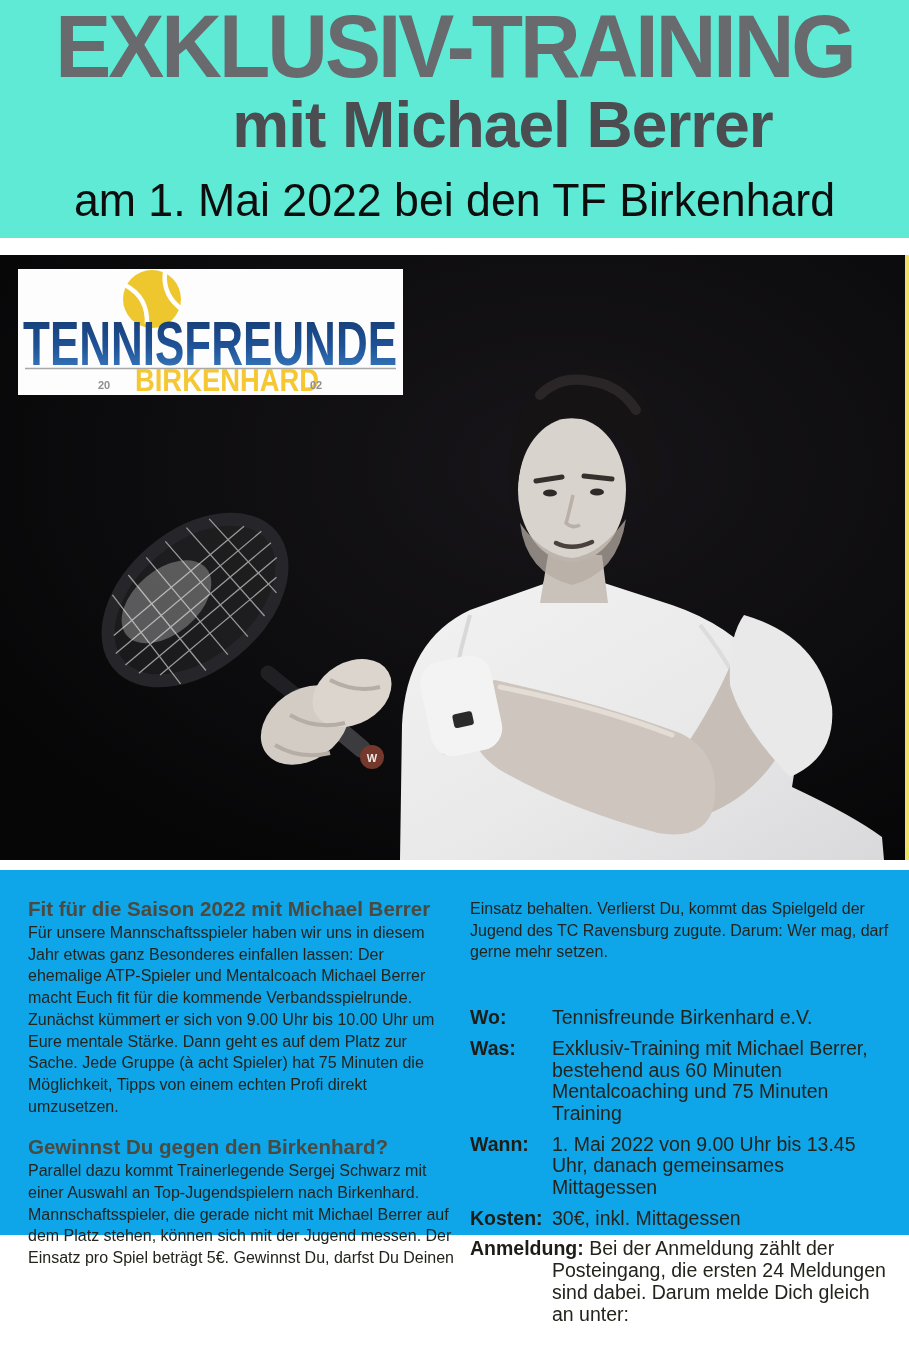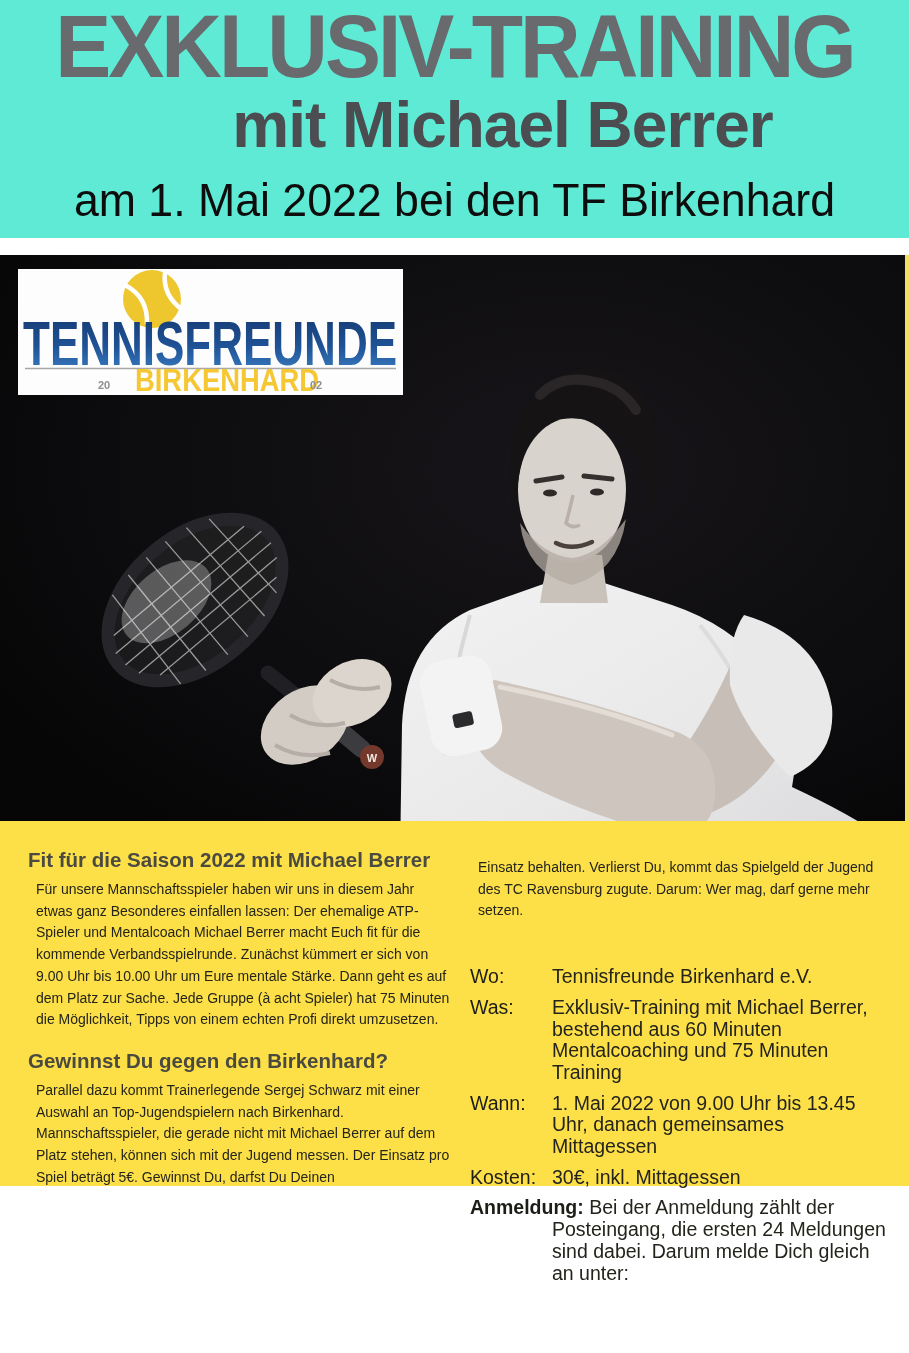--- a/index.html
+++ b/index.html
@@ -45,39 +45,39 @@
     box-sizing:border-box;
     border-right:4px solid #f0e164;
   }
   .photo-svg{position:absolute;left:0;top:0;width:905px;height:605px;}
   .club-logo{
     position:absolute;left:18px;top:14px;width:385px;height:126px;
   }
 
   
   .content-band{
-    position:absolute;left:0;top:821px;width:909px;height:365px;
-    background:#fde047;
+    position:absolute;left:0;top:870px;width:909px;height:365px;
+    background:#0ea5e9;
   }
   .col-left{position:absolute;left:28px;top:28px;width:430px;}
   .col-right{position:absolute;left:470px;top:28px;width:424px;}
 
   .body-heading{
     font-size:20.5px;font-weight:bold;color:#4a4a41;
     margin:0 0 2px 0;line-height:22px;
   }
   .body-text{
-    font-size:14px;line-height:21.7px;color:#24241d;margin:8px;
+    font-size:16px;line-height:21.7px;color:#24241d;margin:0;
   }
   .section2{margin-top:19px;}
 
   .details{margin-top:44px;}
   .detail-row{display:flex;margin-bottom:9px;}
   .detail-label{
-    flex:0 0 82px;font-weight:normal;color:#1d1d17;
+    flex:0 0 82px;font-weight:bold;color:#1d1d17;
     font-size:19.5px;line-height:21.7px;
   }
   .detail-value{
     flex:1;font-size:19.5px;line-height:21.7px;color:#24241d;
   }
   .anmeldung{
     margin:0;padding-left:82px;text-indent:-82px;
     font-size:19.5px;line-height:21.7px;color:#24241d;
   }
   .anmeldung b{color:#1d1d17;}

